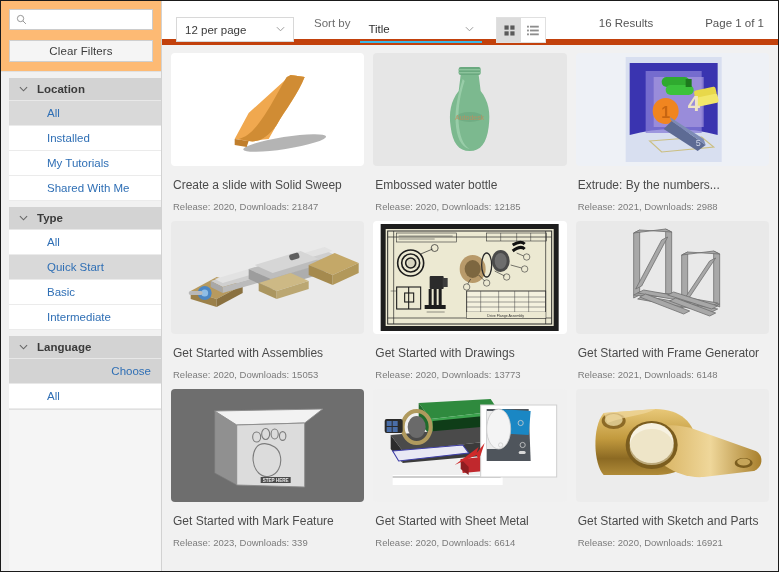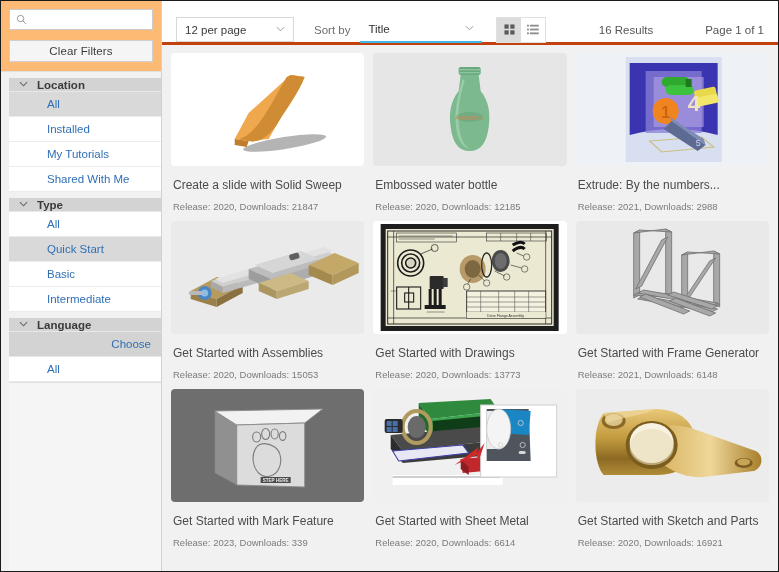--- a/index.html
+++ b/index.html
@@ -83,21 +83,21 @@
     color: #3c3c3c;
     cursor: pointer;
     display: flex;
     align-items: center;
     justify-content: center;
     letter-spacing: 0.1px;
   }
 
   .facet-group { display: block; }
   .facet-header {
-    height: 14px;
+    height: 23px;
     background: #d3d3d3;
     box-sizing: border-box;
     display: flex;
     align-items: center;
     padding-left: 10px;
     border-bottom: 1px solid #e8e8e8;
     cursor: pointer;
     margin-left: 8px;
   }
   .facet-header .chev {
@@ -153,23 +153,23 @@
     display: flex;
     flex-direction: column;
     background: #f1f1f1;
     overflow: hidden;
     min-width: 0;
   }
   .toolbar {
     height: 44px;
     min-height: 44px;
     background: #ffffff;
-    border-bottom: 3px solid #c2410c;
-    display: flex;
-    align-items: center;
+    border-bottom: 6px solid #c2410c;
+    display: flex;
+    align-items: flex-start;
     padding: 16px 14px 0 14px;
     box-sizing: border-box;
   }
   .select-box {
     height: 25px;
     box-sizing: border-box;
     border: 1px solid #d8d8d8;
     background: #ffffff;
     display: flex;
     align-items: center;

